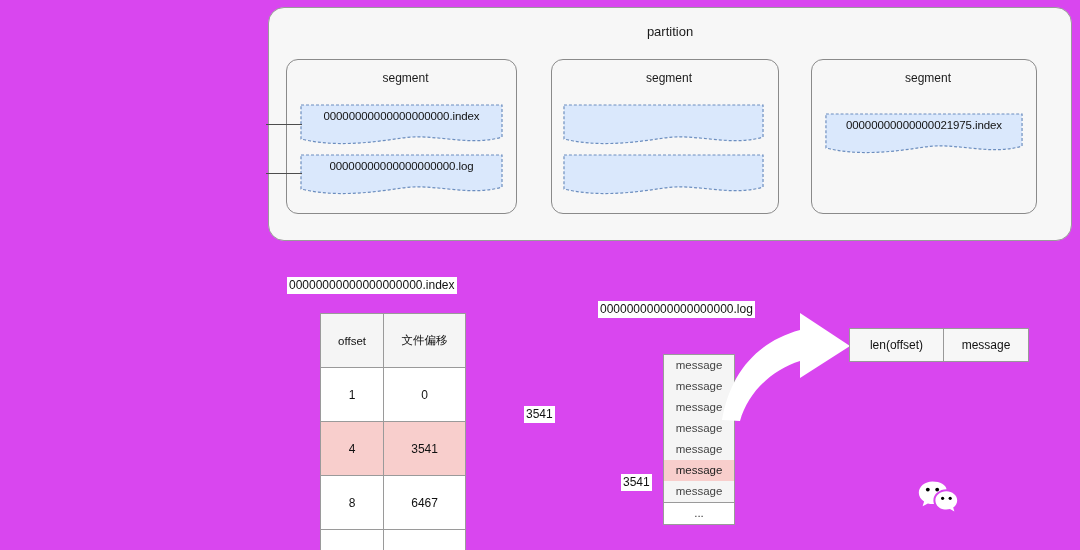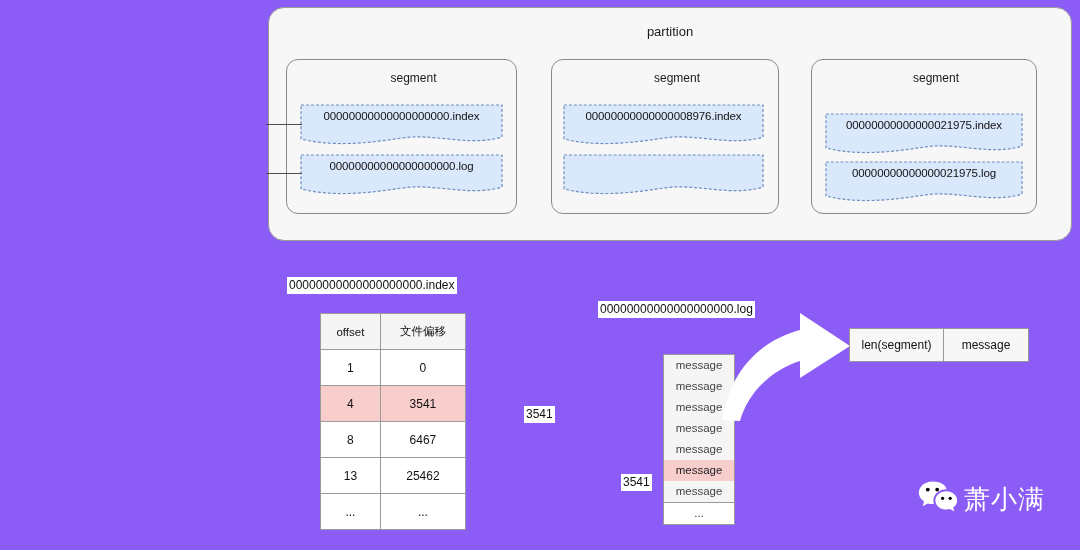--- a/index.html
+++ b/index.html
@@ -4,21 +4,21 @@
 <style>
   html, body {
     margin: 0;
     padding: 0;
     background: #000000;
   }
   #canvas {
     position: relative;
     width: 1080px;
     height: 550px;
-    background: #8b5cf6;
+    background: #d946ef;
     font-family: "Liberation Sans", "DejaVu Sans", sans-serif;
     overflow: hidden;
   }
 
   
   .partition-box {
     position: absolute;
     left: 268px;
     top: 7px;
     width: 804px;
@@ -48,21 +48,21 @@
     border: 1px solid #8a8a8a;
     border-radius: 12px;
     box-sizing: border-box;
   }
   .segment-box.s1 { left: 286px; }
   .segment-box.s2 { left: 551px; width: 228px; }
   .segment-box.s3 { left: 811px; width: 226px; }
   .segment-title {
     position: absolute;
     top: 11px;
-    left: 12px;
+    left: 4px;
     width: 100%;
     text-align: center;
     font-size: 12px;
     color: #1a1a1a;
   }
 
   
   .docfile {
     position: absolute;
     width: 205px;
@@ -130,21 +130,21 @@
     border-collapse: collapse;
     font-size: 12px;
     color: #111;
     background: #ffffff;
   }
   .index-table th,
   .index-table td {
     border: 1px solid #9a9a9a;
     text-align: center;
     height: 21px;
-    padding: 7px;
+    padding: 16px;
     font-weight: normal;
   }
   .index-table th {
     background: #f5f5f5;
     font-size: 11.5px;
   }
   .index-table td { background: #ffffff; }
   .index-table tr.hl td { background: #f8cecc; }
 
   
@@ -248,42 +248,35 @@
     <div class="fname">00000000000000000000.log</div>
   </div>
 
   <div class="segment-box s2">
     <div class="segment-title">segment</div>
   </div>
   <div class="docfile f2a">
     <svg viewBox="0 0 205 44" preserveAspectRatio="none">
       <path d="M2,2 L203,2 L203,34 C170,44 135,30 103,35 C70,40 35,44 2,36 Z" fill="#dae8fc" stroke="#6c8ebf" stroke-width="1.2" stroke-dasharray="3,2"></path>
     </svg>
-    <div class="fname">00000000000000008976.index</div>
   </div>
   <div class="docfile f2b">
     <svg viewBox="0 0 205 44" preserveAspectRatio="none">
       <path d="M2,2 L203,2 L203,34 C170,44 135,30 103,35 C70,40 35,44 2,36 Z" fill="#dae8fc" stroke="#6c8ebf" stroke-width="1.2" stroke-dasharray="3,2"></path>
     </svg>
   </div>
 
   <div class="segment-box s3">
     <div class="segment-title">segment</div>
   </div>
   <div class="docfile f3a">
     <svg viewBox="0 0 205 44" preserveAspectRatio="none">
       <path d="M2,2 L203,2 L203,34 C170,44 135,30 103,35 C70,40 35,44 2,36 Z" fill="#dae8fc" stroke="#6c8ebf" stroke-width="1.2" stroke-dasharray="3,2"></path>
     </svg>
     <div class="fname">00000000000000021975.index</div>
-  </div>
-  <div class="docfile f3b">
-    <svg viewBox="0 0 205 44" preserveAspectRatio="none">
-      <path d="M2,2 L203,2 L203,34 C170,44 135,30 103,35 C70,40 35,44 2,36 Z" fill="#dae8fc" stroke="#6c8ebf" stroke-width="1.2" stroke-dasharray="3,2"></path>
-    </svg>
-    <div class="fname">00000000000000021975.log</div>
   </div>
 
   <div class="connector conn1"></div>
   <div class="connector conn2"></div>
 
   <div class="wlabel lbl-index-file">00000000000000000000.index</div>
 
   <table class="index-table">
     <thead>
       <tr>
@@ -332,31 +325,30 @@
 
   <div class="wlabel lbl-3541-log">3541</div>
 
   <div class="arrow-wrap">
     <svg viewBox="0 0 135 115" preserveAspectRatio="none">
       <path d="M4,112 C12,66 38,34 82,22 L82,5 L132,38 L82,70 L82,53 C54,62 30,84 22,113 Z" fill="#ffffff"></path>
     </svg>
   </div>
 
   <div class="msg-detail">
-    <div class="cell len">len(segment)</div>
+    <div class="cell len">len(offset)</div>
     <div class="cell msg">message</div>
   </div>
 
   <div class="watermark">
     <span>
       <svg width="40" height="33" viewBox="0 0 40 33">
         <path d="M14.5,1.5 C6.8,1.5 0.8,6.6 0.8,12.8 C0.8,16.4 2.9,19.6 6.1,21.6 L4.6,26.2 L9.9,23.4 C11.3,23.8 12.9,24 14.5,24 C15,24 15.5,24 16,23.9 C15.6,22.8 15.4,21.6 15.4,20.4 C15.4,14.2 21.4,9.3 28.5,9.3 C28.2,4.9 22,1.5 14.5,1.5 Z" fill="#ffffff"></path>
         <circle cx="9.8" cy="9.6" r="1.9" fill="#000000"></circle>
         <circle cx="19.2" cy="9.6" r="1.9" fill="#000000"></circle>
         <path d="M39.2,20.4 C39.2,15.3 34.3,11.2 28.3,11.2 C22.3,11.2 17.4,15.3 17.4,20.4 C17.4,25.5 22.3,29.6 28.3,29.6 C29.6,29.6 30.9,29.4 32,29.1 L36.4,31.4 L35.2,27.6 C37.6,25.9 39.2,23.3 39.2,20.4 Z" fill="#ffffff"></path>
         <circle cx="24.6" cy="18.3" r="1.6" fill="#000000"></circle>
         <circle cx="32.2" cy="18.3" r="1.6" fill="#000000"></circle>
       </svg>
     </span>
-    <span class="wm-text">萧小满</span>
   </div>
 
 </div>
 
 </body></html>

